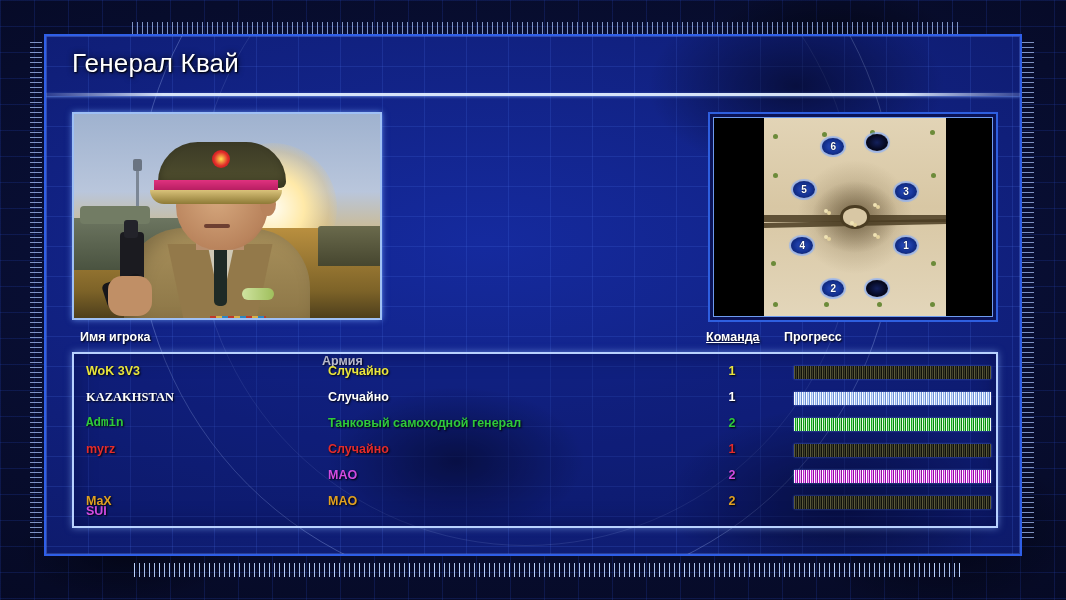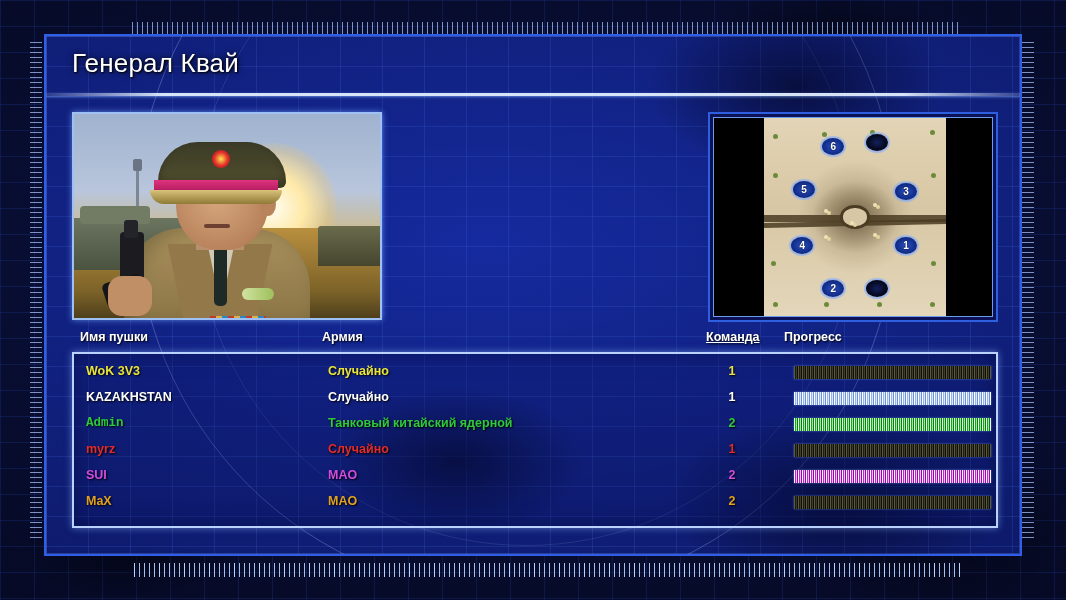--- a/index.html
+++ b/index.html
@@ -145,21 +145,21 @@
      color:#ffffff; font-size:10px; font-weight:bold; line-height:17px; text-align:center;
      text-shadow:0 0 2px #000; }
   .mspot.empty{ background:radial-gradient(ellipse,#13205c 0%, #05081f 60%); }
   .mtree{ position:absolute; width:5px; height:5px; border-radius:50%; background:#6c8b3a; }
   .mrock{ position:absolute; width:4px; height:4px; border-radius:50%; background:#efe2b4; box-shadow:3px 2px 0 #e6d49e;}
 
   
   #table-head{ position:absolute; left:26px; top:294px; width:926px; height:22px; }
   #table-head span{ position:absolute; top:0; color:#ffffff; font-size:12.5px; font-weight:bold;
      text-shadow:1px 1px 2px #000; }
-  .c-name{ left:8px; } .c-army{ left:250px; } .c-team{ left:634px;text-decoration:underline; } .c-prog{ left:712px; }
+  .c-name{ left:8px; } .c-army{ left:250px;margin-top:24px; } .c-team{ left:634px;text-decoration:underline; } .c-prog{ left:712px; }
 
   #list-panel{
     position:absolute; left:26px; top:316px; width:926px; height:176px;
     border:2px solid #b9d2ff; background:rgba(8,20,90,.22);
     box-shadow:0 0 7px rgba(150,190,255,.55), inset 0 0 22px rgba(0,0,40,.35);
   }
   .row{ position:absolute; left:2px; width:100%; height:24px; }
   .row .pname{ position:absolute; left:10px; top:2px; font-size:12.5px; font-weight:bold;
      text-shadow:1px 1px 2px #000; }
   .row .parmy{ position:absolute; left:252px; top:2px; font-size:12.5px; font-weight:bold;
@@ -271,61 +271,61 @@
             <div class="mspot" style="left: calc(78% - 11px); top: calc(64% - 8px);">1</div>
             <div class="mspot" style="left: calc(38% - 11px); top: calc(86% - 8px);">2</div>
             <div class="mspot empty" style="left: calc(62% - 11px); top: calc(86% - 8px);"></div>
           </div>
       </div>
     </div>
 
   </div>
 
   <div id="table-head">
-    <span class="c-name">Имя пушки</span>
+    <span class="c-name">Имя игрока</span>
     <span class="c-army">Армия</span>
     <span class="c-team">Команда</span>
     <span class="c-prog">Прогресс</span>
   </div>
 
   <div id="list-panel">
       <div class="row" style="top: 8px;">
         <span class="pname" style="color: rgb(232, 228, 60);">WoK 3V3</span>
         <span class="parmy" style="color: rgb(232, 228, 60);">Случайно</span>
         <span class="pteam" style="color: rgb(232, 228, 60);">1</span>
         <span class="pbarwrap">
           <span class="pbar" style="background: repeating-linear-gradient(90deg, rgb(91, 90, 58) 0px, rgb(91, 90, 58) 1px, rgb(27, 28, 20) 1px, rgb(27, 28, 20) 2px, rgb(61, 61, 40) 2px, rgb(61, 61, 40) 3px, rgb(14, 15, 10) 3px, rgb(14, 15, 10) 4px);"></span>
         </span>
       </div>
       <div class="row" style="top: 34px;">
-        <span class="pname" style="color: rgb(255, 255, 255);">KAZAKHSTAN</span>
+        <span class="pname" style="color: rgb(255, 255, 255); font-family: Liberation Serif, serif;">KAZAKHSTAN</span>
         <span class="parmy" style="color: rgb(255, 255, 255);">Случайно</span>
         <span class="pteam" style="color: rgb(255, 255, 255);">1</span>
         <span class="pbarwrap">
           <span class="pbar" style="background: repeating-linear-gradient(90deg, rgb(255, 255, 255) 0px, rgb(255, 255, 255) 1px, rgb(147, 180, 234) 1px, rgb(147, 180, 234) 2px, rgb(220, 232, 255) 2px, rgb(220, 232, 255) 3px, rgb(107, 143, 214) 3px, rgb(107, 143, 214) 4px);"></span>
         </span>
       </div>
       <div class="row" style="top: 60px;">
         <span class="pname" style="color: rgb(47, 201, 58); font-family: Liberation Mono, monospace;">Admin</span>
-        <span class="parmy" style="color: rgb(47, 201, 58);">Танковый китайский ядерной</span>
+        <span class="parmy" style="color: rgb(47, 201, 58);">Танковый самоходной генерал</span>
         <span class="pteam" style="color: rgb(47, 201, 58);">2</span>
         <span class="pbarwrap">
           <span class="pbar" style="background: repeating-linear-gradient(90deg, rgb(234, 252, 233) 0px, rgb(234, 252, 233) 1px, rgb(17, 168, 27) 1px, rgb(17, 168, 27) 2px, rgb(159, 232, 160) 2px, rgb(159, 232, 160) 3px, rgb(10, 125, 18) 3px, rgb(10, 125, 18) 4px);"></span>
         </span>
       </div>
       <div class="row" style="top: 86px;">
         <span class="pname" style="color: rgb(228, 43, 43);">myrz</span>
         <span class="parmy" style="color: rgb(228, 43, 43);">Случайно</span>
         <span class="pteam" style="color: rgb(228, 43, 43);">1</span>
         <span class="pbarwrap">
           <span class="pbar" style="background: repeating-linear-gradient(90deg, rgb(91, 90, 58) 0px, rgb(91, 90, 58) 1px, rgb(27, 28, 20) 1px, rgb(27, 28, 20) 2px, rgb(61, 61, 40) 2px, rgb(61, 61, 40) 3px, rgb(14, 15, 10) 3px, rgb(14, 15, 10) 4px);"></span>
         </span>
       </div>
       <div class="row" style="top: 112px;">
-        <span class="pname" style="color: rgb(210, 75, 224);">SUI</span>
+        <span class="pname" style="color: rgb(210, 75, 224); margin-top: 36px;">SUI</span>
         <span class="parmy" style="color: rgb(210, 75, 224);">MAO</span>
         <span class="pteam" style="color: rgb(210, 75, 224);">2</span>
         <span class="pbarwrap">
           <span class="pbar" style="background: repeating-linear-gradient(90deg, rgb(255, 255, 255) 0px, rgb(255, 255, 255) 1px, rgb(195, 33, 214) 1px, rgb(195, 33, 214) 2px, rgb(242, 183, 248) 2px, rgb(242, 183, 248) 3px, rgb(141, 15, 156) 3px, rgb(141, 15, 156) 4px);"></span>
         </span>
       </div>
       <div class="row" style="top: 138px;">
         <span class="pname" style="color: rgb(224, 160, 32);">MaX</span>
         <span class="parmy" style="color: rgb(224, 160, 32);">MAO</span>
         <span class="pteam" style="color: rgb(224, 160, 32);">2</span>

